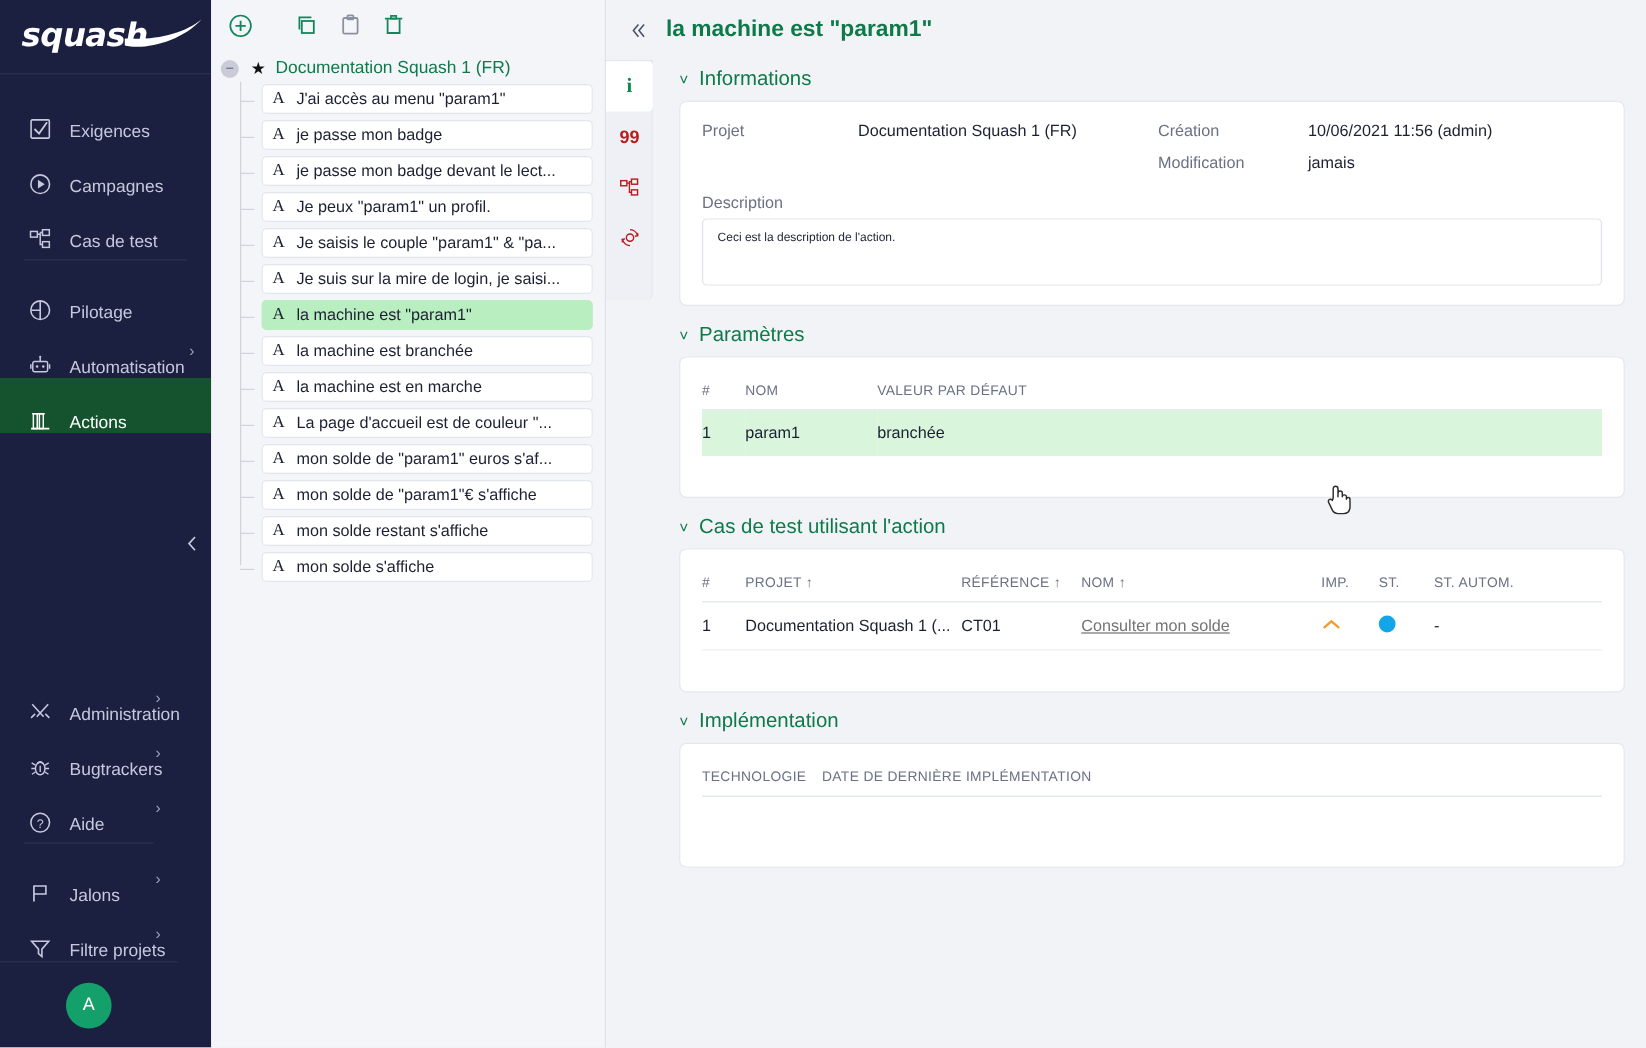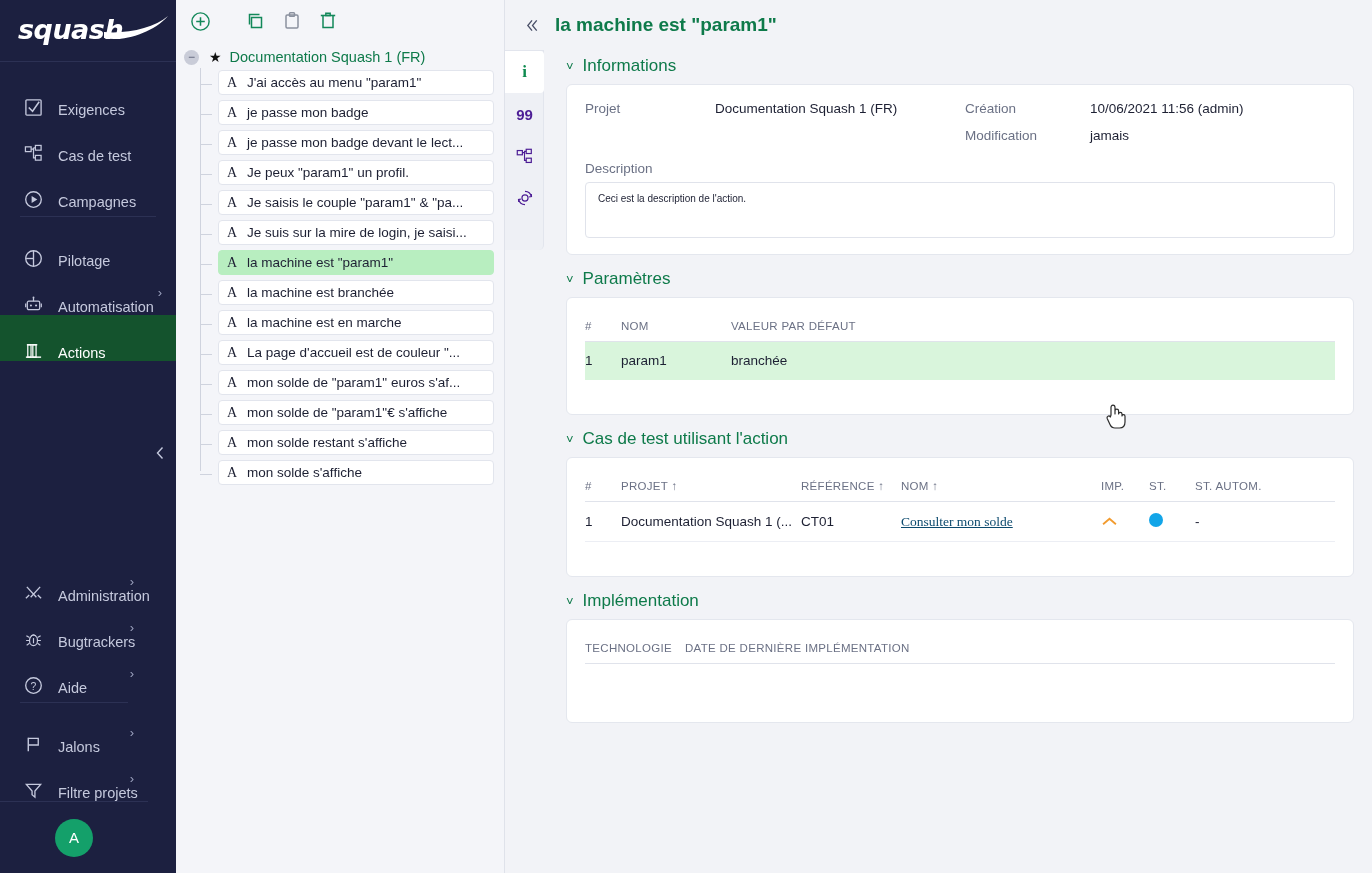--- a/index.html
+++ b/index.html
@@ -154,21 +154,21 @@
     background: #eef0f5;
     border-right: 1px solid #e2e5ed;
     border-top: 1px solid #e2e5ed;
     border-bottom-right-radius: 5px;
     padding-top: 0;
     height: 200px;
   }
   .rail-btn {
     height: 42px; width: 39px;
     display: flex; align-items: center; justify-content: center;
-    cursor: pointer; color: #4c1d95;
+    cursor: pointer; color: #b91c1c;
   }
   .rail-btn.active {
     background: #ffffff; color: #0e8a4f;
     border-top-right-radius: 4px;
     border-bottom-right-radius: 4px;
   }
 
   .content {
     flex: 1; padding: 6px 18px 0 22px;
     overflow: hidden;
@@ -216,21 +216,21 @@
     white-space: nowrap;
   }
   table.tbl td {
     font-size: 13.5px; color: #1d2033;
     padding: 11px 0; border-bottom: 1px solid #eceef4;
     white-space: nowrap;
   }
   tr.row-hl td { background: #d9f5dc; border-bottom: 1px solid #d9f5dc; }
   .tbl-pad { height: 18px; }
   .link-cell {
-    color: #0c4a6e; text-decoration: underline; cursor: pointer; font-family: Liberation Serif, serif;
+    color: #737373; text-decoration: underline; cursor: pointer;
   }
   .imp-ico { color: #f29b2e; font-size: 15px; }
   .st-dot {
     width: 14px; height: 14px; border-radius: 50%;
     background: #12a5e8; display: inline-block;
   }
   .empty-msg { font-size: 13.5px; color: #1d2033; padding-top: 11px; }
 
   
   .cursor {
@@ -262,37 +262,37 @@
               <rect x="2" y="2" width="16" height="16" rx="1" fill="none" stroke="currentColor" stroke-width="1.4"></rect>
               <path d="M5 10 L9 14 L16 4" fill="none" stroke="currentColor" stroke-width="1.6"></path>
             </svg>
         </span>
         <span>Exigences</span>
       </div>
 
       <div class="nav-item">
         <span class="nav-ico">
           <svg width="19" height="19" viewBox="0 0 20 20">
+              <circle cx="10" cy="10" r="8.2" fill="none" stroke="currentColor" stroke-width="1.4"></circle>
+              <path d="M8 6.2 L14 10 L8 13.8 Z" fill="currentColor"></path>
+            </svg>
+        </span>
+        <span>Campagnes</span>
+      </div>
+
+      <div class="nav-item">
+        <span class="nav-ico">
+          <svg width="19" height="19" viewBox="0 0 20 20">
               <rect x="1.5" y="3" width="6" height="5" fill="none" stroke="currentColor" stroke-width="1.3"></rect>
               <rect x="12" y="1.5" width="6" height="5" fill="none" stroke="currentColor" stroke-width="1.3"></rect>
               <rect x="12" y="12" width="6" height="5" fill="none" stroke="currentColor" stroke-width="1.3"></rect>
               <path d="M7.5 5.5 L10 5.5 L10 4 M10 5.5 L10 14.5 L12 14.5 M10 4 L12 4" fill="none" stroke="currentColor" stroke-width="1.3"></path>
             </svg>
         </span>
         <span>Cas de test</span>
-      </div>
-
-      <div class="nav-item">
-        <span class="nav-ico">
-          <svg width="19" height="19" viewBox="0 0 20 20">
-              <circle cx="10" cy="10" r="8.2" fill="none" stroke="currentColor" stroke-width="1.4"></circle>
-              <path d="M8 6.2 L14 10 L8 13.8 Z" fill="currentColor"></path>
-            </svg>
-        </span>
-        <span>Campagnes</span>
       </div>
 
       <div class="nav-sep"></div>
 
       <div class="nav-item">
         <span class="nav-ico">
           <svg width="19" height="19" viewBox="0 0 20 20">
               <circle cx="10" cy="10" r="8.2" fill="none" stroke="currentColor" stroke-width="1.4"></circle>
               <path d="M10 2 L10 18" stroke="currentColor" stroke-width="1.4"></path>
               <path d="M10 3 A7 7 0 0 1 10 17 Z" fill="currentColor" opacity="0.0"></path>

